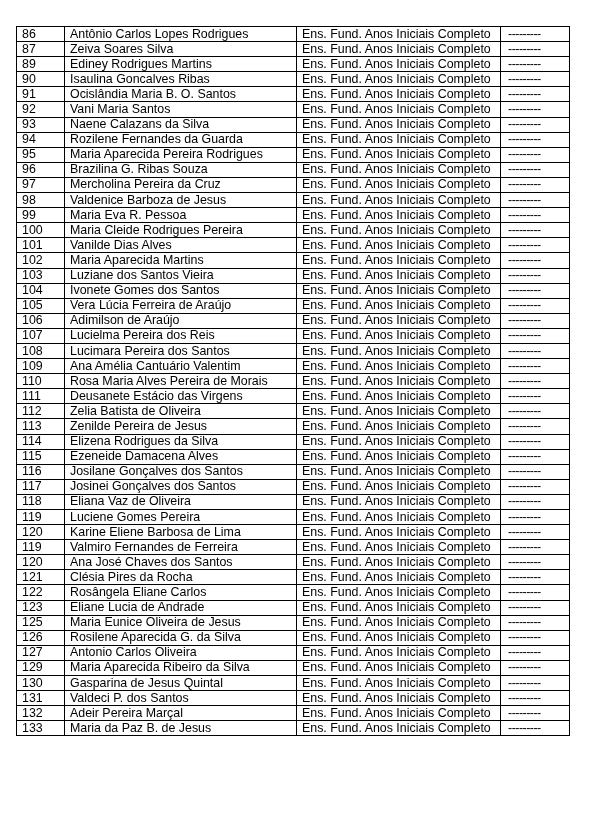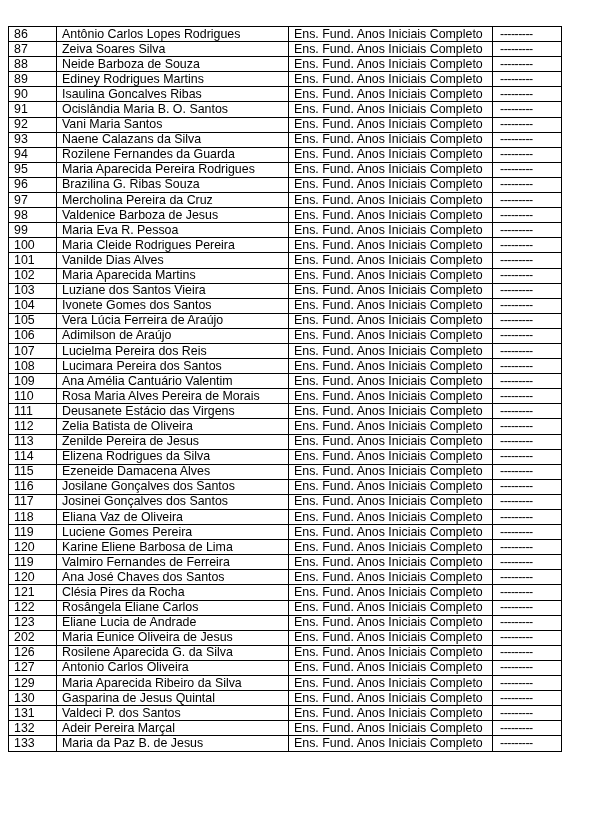--- a/index.html
+++ b/index.html
@@ -1,19 +1,19 @@
 <!DOCTYPE html>
 <html><head>
   <meta charset="utf-8">
   <style>
     html, body { margin: 0; padding: 0; background: #ffffff; }
     body { width: 616px; height: 828px; position: relative; overflow: hidden; }
     .doc-table {
       position: absolute;
-      left: 8px;
+      left: 16px;
       top: 26px;
       border-collapse: collapse;
       table-layout: fixed;
       font-family: "Liberation Sans", sans-serif;
       font-size: 12.4px;
       color: #000;
     }
     .doc-table td {
       border: 1px solid #000;
       height: 14.1px;
@@ -48,26 +48,20 @@
     <td class="c-extra">---------</td>
   </tr>
 
   <tr>
     <td class="c-num">87</td>
     <td class="c-name">Zeiva Soares Silva</td>
     <td class="c-level">Ens. Fund. Anos Iniciais Completo</td>
     <td class="c-extra">---------</td>
   </tr>
 
-  <tr>
-    <td class="c-num">88</td>
-    <td class="c-name">Neide Barboza de Souza</td>
-    <td class="c-level">Ens. Fund. Anos Iniciais Completo</td>
-    <td class="c-extra">---------</td>
-  </tr>
 
   <tr>
     <td class="c-num">89</td>
     <td class="c-name">Ediney Rodrigues Martins</td>
     <td class="c-level">Ens. Fund. Anos Iniciais Completo</td>
     <td class="c-extra">---------</td>
   </tr>
 
   <tr>
     <td class="c-num">90</td>
@@ -316,21 +310,21 @@
 
   <tr>
     <td class="c-num">123</td>
     <td class="c-name">Eliane Lucia de Andrade</td>
     <td class="c-level">Ens. Fund. Anos Iniciais Completo</td>
     <td class="c-extra">---------</td>
   </tr>
 
 
   <tr>
-    <td class="c-num">202</td>
+    <td class="c-num">125</td>
     <td class="c-name">Maria Eunice Oliveira de Jesus</td>
     <td class="c-level">Ens. Fund. Anos Iniciais Completo</td>
     <td class="c-extra">---------</td>
   </tr>
 
   <tr>
     <td class="c-num">126</td>
     <td class="c-name">Rosilene Aparecida G. da Silva</td>
     <td class="c-level">Ens. Fund. Anos Iniciais Completo</td>
     <td class="c-extra">---------</td>

